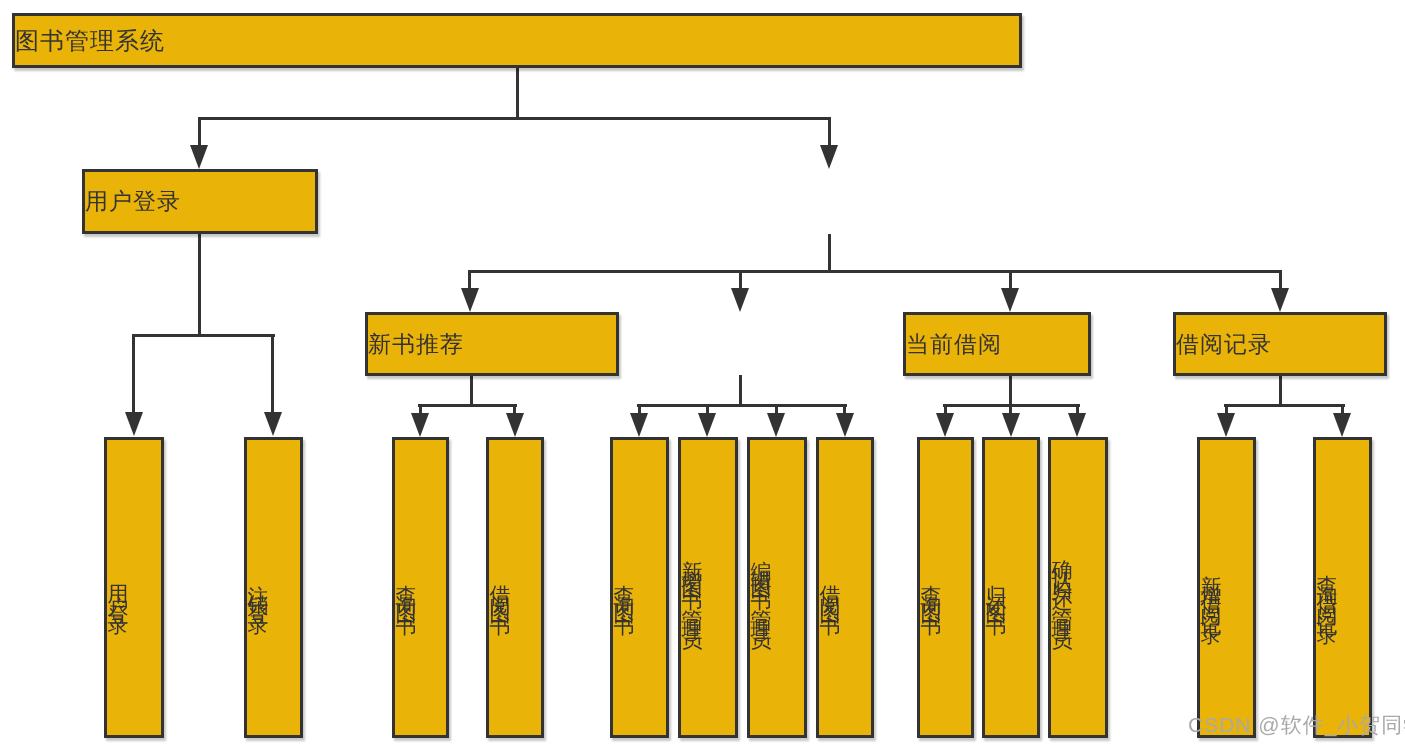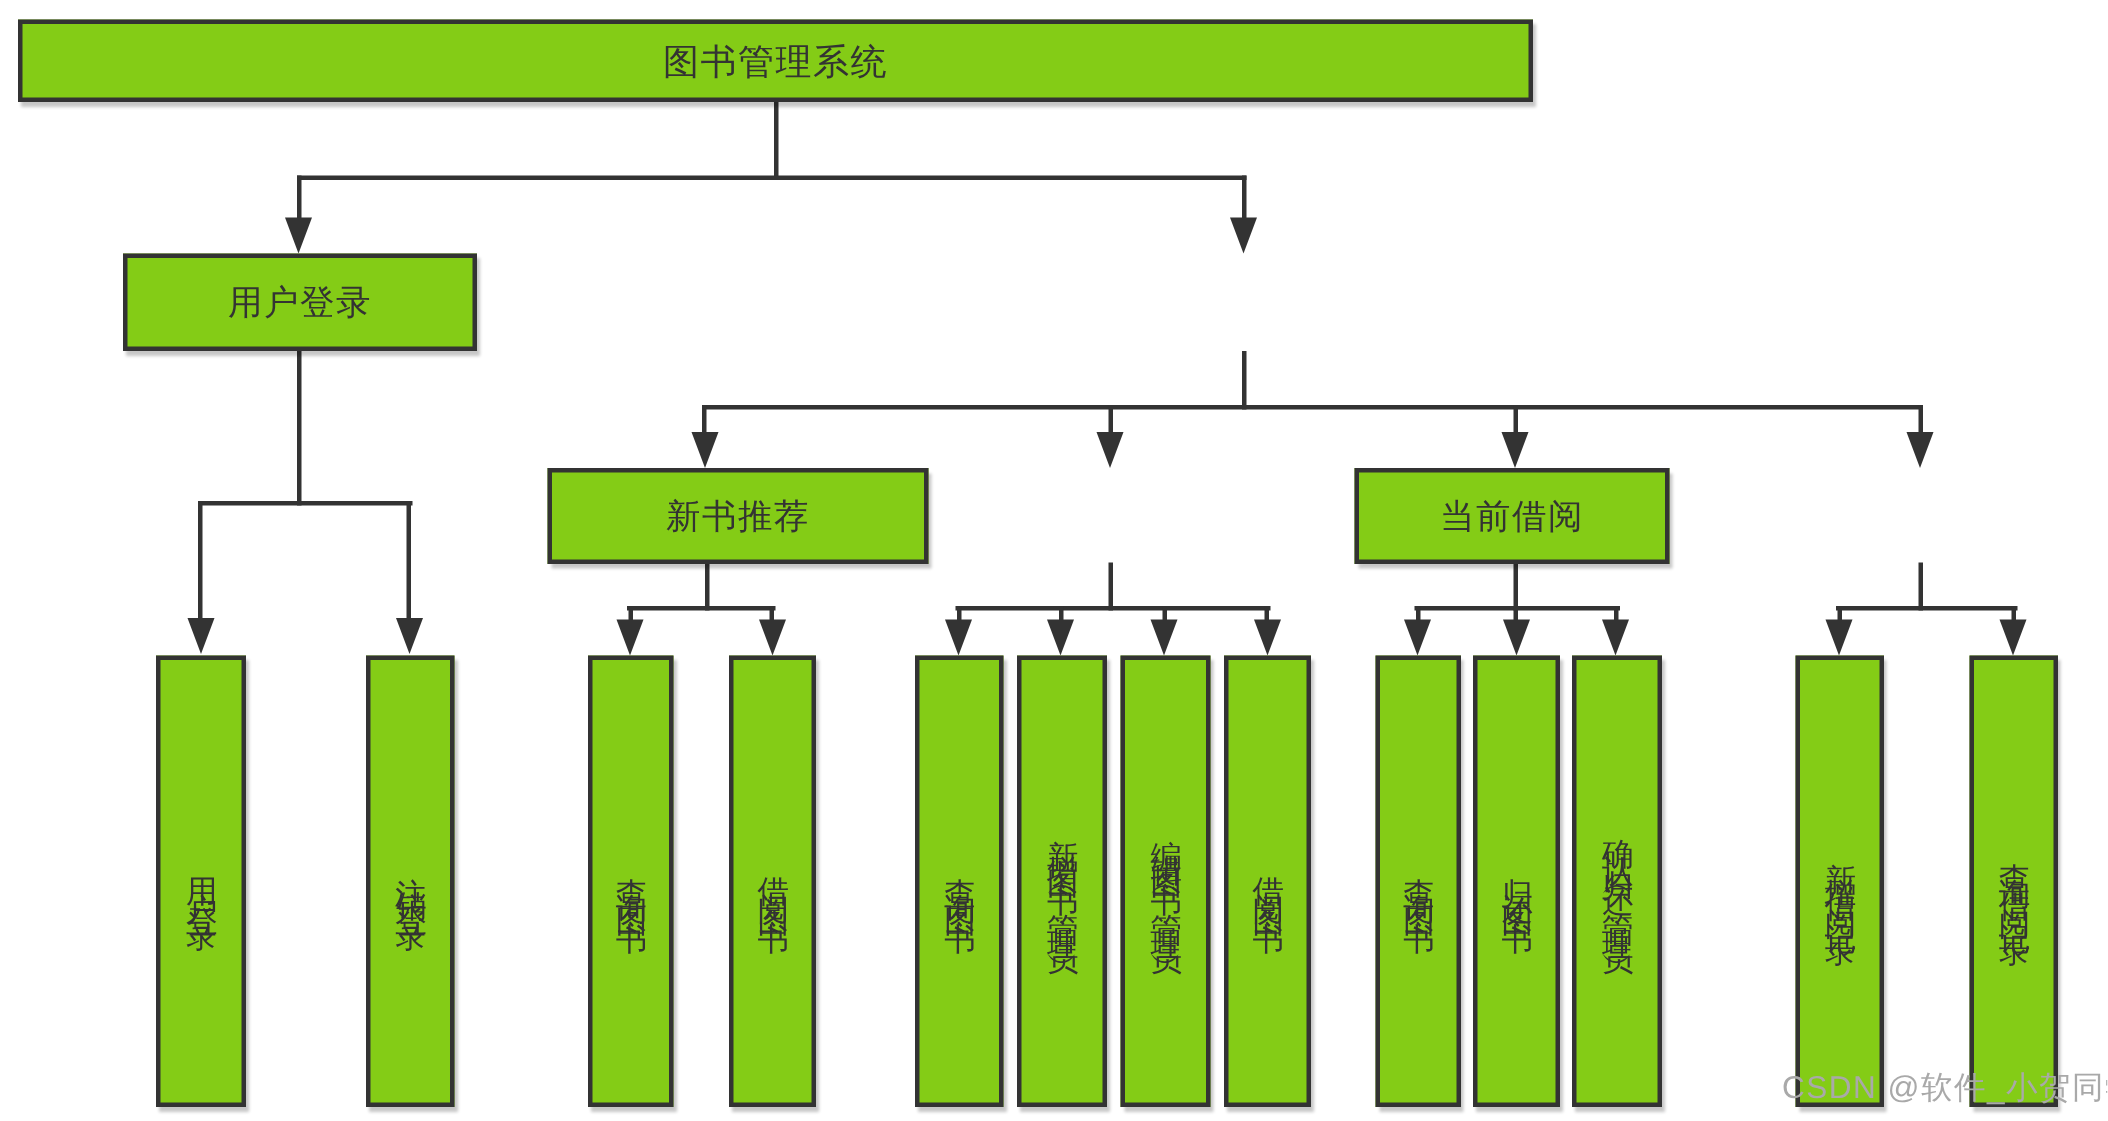--- a/index.html
+++ b/index.html
@@ -1,22 +1,22 @@
 <!DOCTYPE html>
 <html><head>
 <meta charset="utf-8">
 <style>
   html,body{margin:0;padding:0;background:#ffffff;}
   .canvas{
     position:relative;width:1405px;height:747px;background:#ffffff;overflow:hidden;
     font-family:"Liberation Sans","DejaVu Sans",sans-serif;color:#333333;
   }
   .node{
-    position:absolute;box-sizing:border-box;border:3px solid #333333;background:#84cc16;
-    display:flex;align-items:center;justify-content:center;
+    position:absolute;box-sizing:border-box;border:3px solid #333333;background:#eab308;
+    display:flex;align-items:center;
     box-shadow:2px 3px 2px rgba(0,0,0,0.22);
   }
   .hnode{font-size:23px;letter-spacing:1px;white-space:nowrap;}
   .root{font-size:24px;}
   .vnode .lbl{
     writing-mode:vertical-rl;text-orientation:mixed;
     font-size:21px;letter-spacing:10px;line-height:1.1;white-space:nowrap;
   }
   .vl{position:absolute;width:3px;background:#333333;}
   .hl{position:absolute;height:3px;background:#333333;}
@@ -96,22 +96,25 @@
     <span>图书管理系统</span>
   </div>
 
   <div class="node hnode" style="left:82px;top:169px;width:236px;height:65px">
     <span>用户登录</span>
   </div>
 
   <div class="node hnode" style="left:365px;top:312px;width:254px;height:64px">
     <span>新书推荐</span>
   </div>
-  <div class="node hnode" style="left:903px;top:312px;width:210px;height:64px">
+  <div class="node hnode" style="left:903px;top:312px;width:188px;height:64px">
     <span>当前借阅</span>
+  </div>
+  <div class="node hnode" style="left:1173px;top:312px;width:214px;height:64px">
+    <span>借阅记录</span>
   </div>
 
   <div class="node vnode" style="left:104px;top:437px;width:60px;height:301px">
     <span class="lbl">用户登录</span>
   </div>
   <div class="node vnode" style="left:244px;top:437px;width:59px;height:301px">
     <span class="lbl">注销登录</span>
   </div>
 
   <div class="node vnode" style="left:392px;top:437px;width:57px;height:301px">

